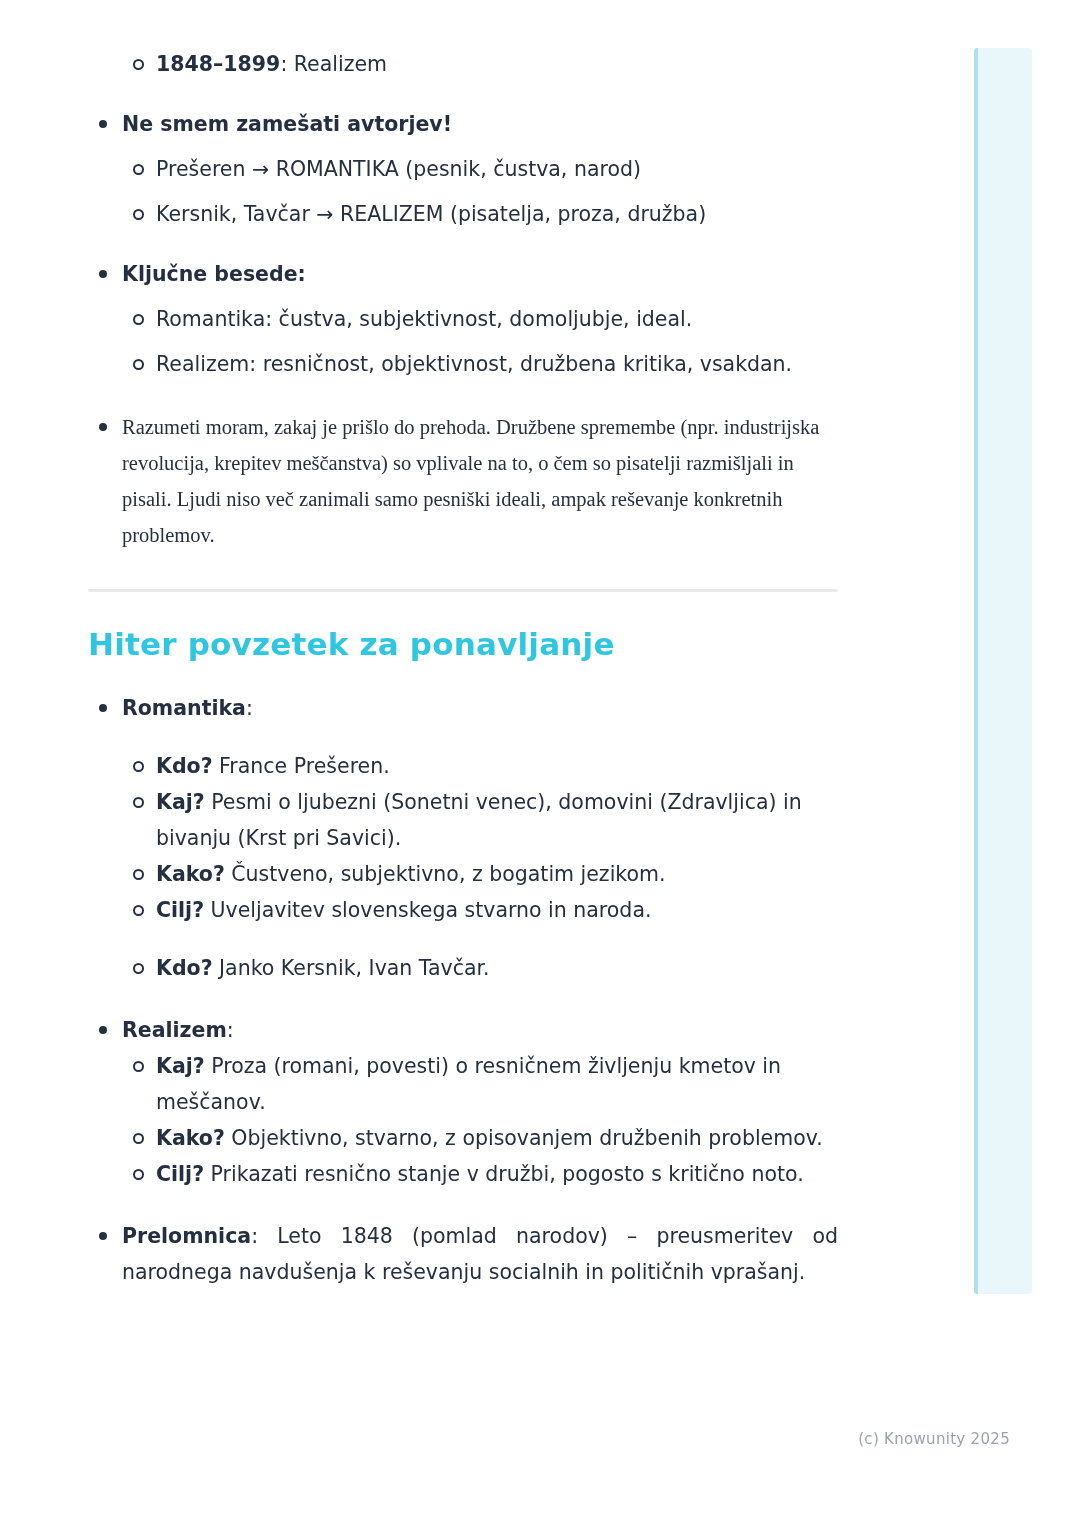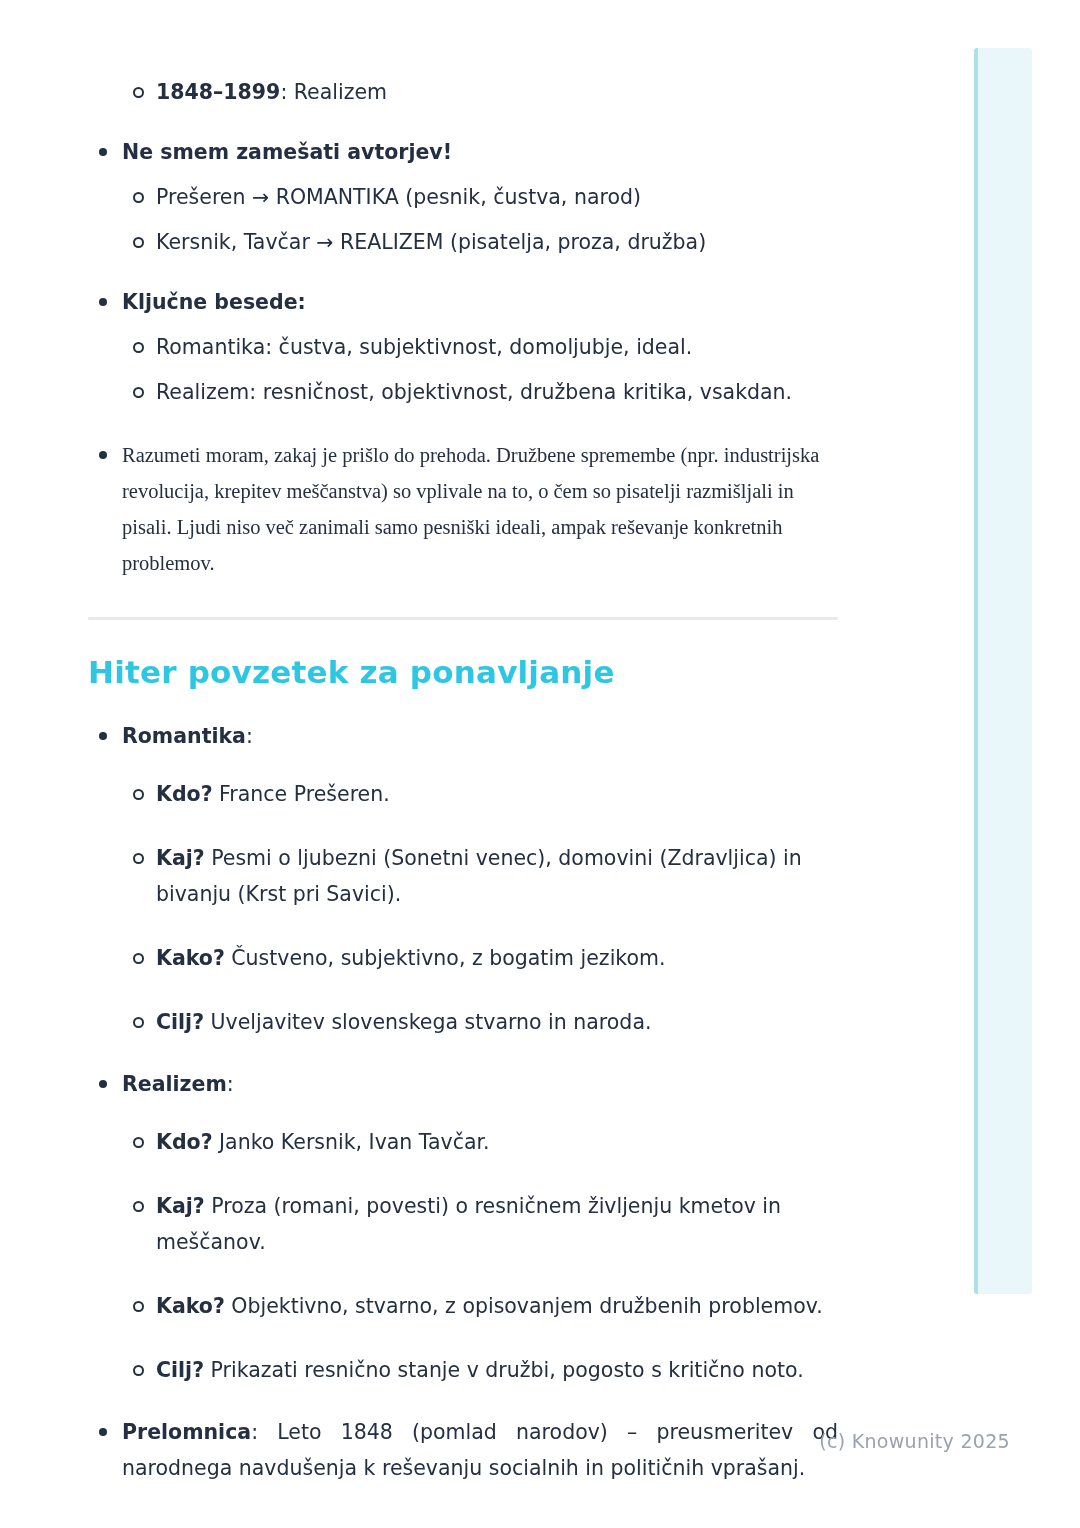--- a/index.html
+++ b/index.html
@@ -15,21 +15,20 @@
     position: absolute;
     left: 88px;
     top: 46px;
     width: 750px;
   }
   .item {
     position: relative;
     font-size: 20.5px;
     line-height: 36px;
     font-weight: 400;
-    margin-top: 28px;
   }
   .l1 { padding-left: 34px; }
   .l2 { padding-left: 68px; }
   .bold { font-weight: 700; }
   b, .lead { font-weight: 700; }
   .dot-icon {
     position: absolute;
     left: 11px;
     top: 14px;
     width: 8px;
@@ -75,21 +74,21 @@
     width: 58px;
     height: 1246px;
     background: #e9f7fb;
     border-left: 4px solid #b0dfec;
     border-radius: 3px;
   }
   .footer {
     position: absolute;
     top: 1430px;
     right: 70px;
-    font-size: 19px;
+    font-size: 15px;
     color: #9aa2b0;
     letter-spacing: 0.3px;
   }
 </style>
 </head>
 <body>
 
 <div class="content">
 
   <div class="item l2">
@@ -146,27 +145,27 @@
   </div>
   <div class="item l2 mt-qa">
     <span class="circle-icon"></span>
     <b>Kako?</b><span> Čustveno, subjektivno, z bogatim jezikom.</span>
   </div>
   <div class="item l2 mt-qa">
     <span class="circle-icon"></span>
     <b>Cilj?</b><span> Uveljavitev slovenskega stvarno in naroda.</span>
   </div>
 
+  <div class="item l2 mt-qa-first">
+    <span class="circle-icon"></span>
+    <b>Kdo?</b><span> Janko Kersnik, Ivan Tavčar.</span>
+  </div>
   <div class="item l1 mt-head">
     <span class="dot-icon"></span>
     <b>Realizem</b><span>:</span>
-  </div>
-  <div class="item l2 mt-qa-first">
-    <span class="circle-icon"></span>
-    <b>Kdo?</b><span> Janko Kersnik, Ivan Tavčar.</span>
   </div>
   <div class="item l2 mt-qa">
     <span class="circle-icon"></span>
     <b>Kaj?</b><span> Proza (romani, povesti) o resničnem življenju kmetov in meščanov.</span>
   </div>
   <div class="item l2 mt-qa">
     <span class="circle-icon"></span>
     <b>Kako?</b><span> Objektivno, stvarno, z opisovanjem družbenih problemov.</span>
   </div>
   <div class="item l2 mt-qa">

